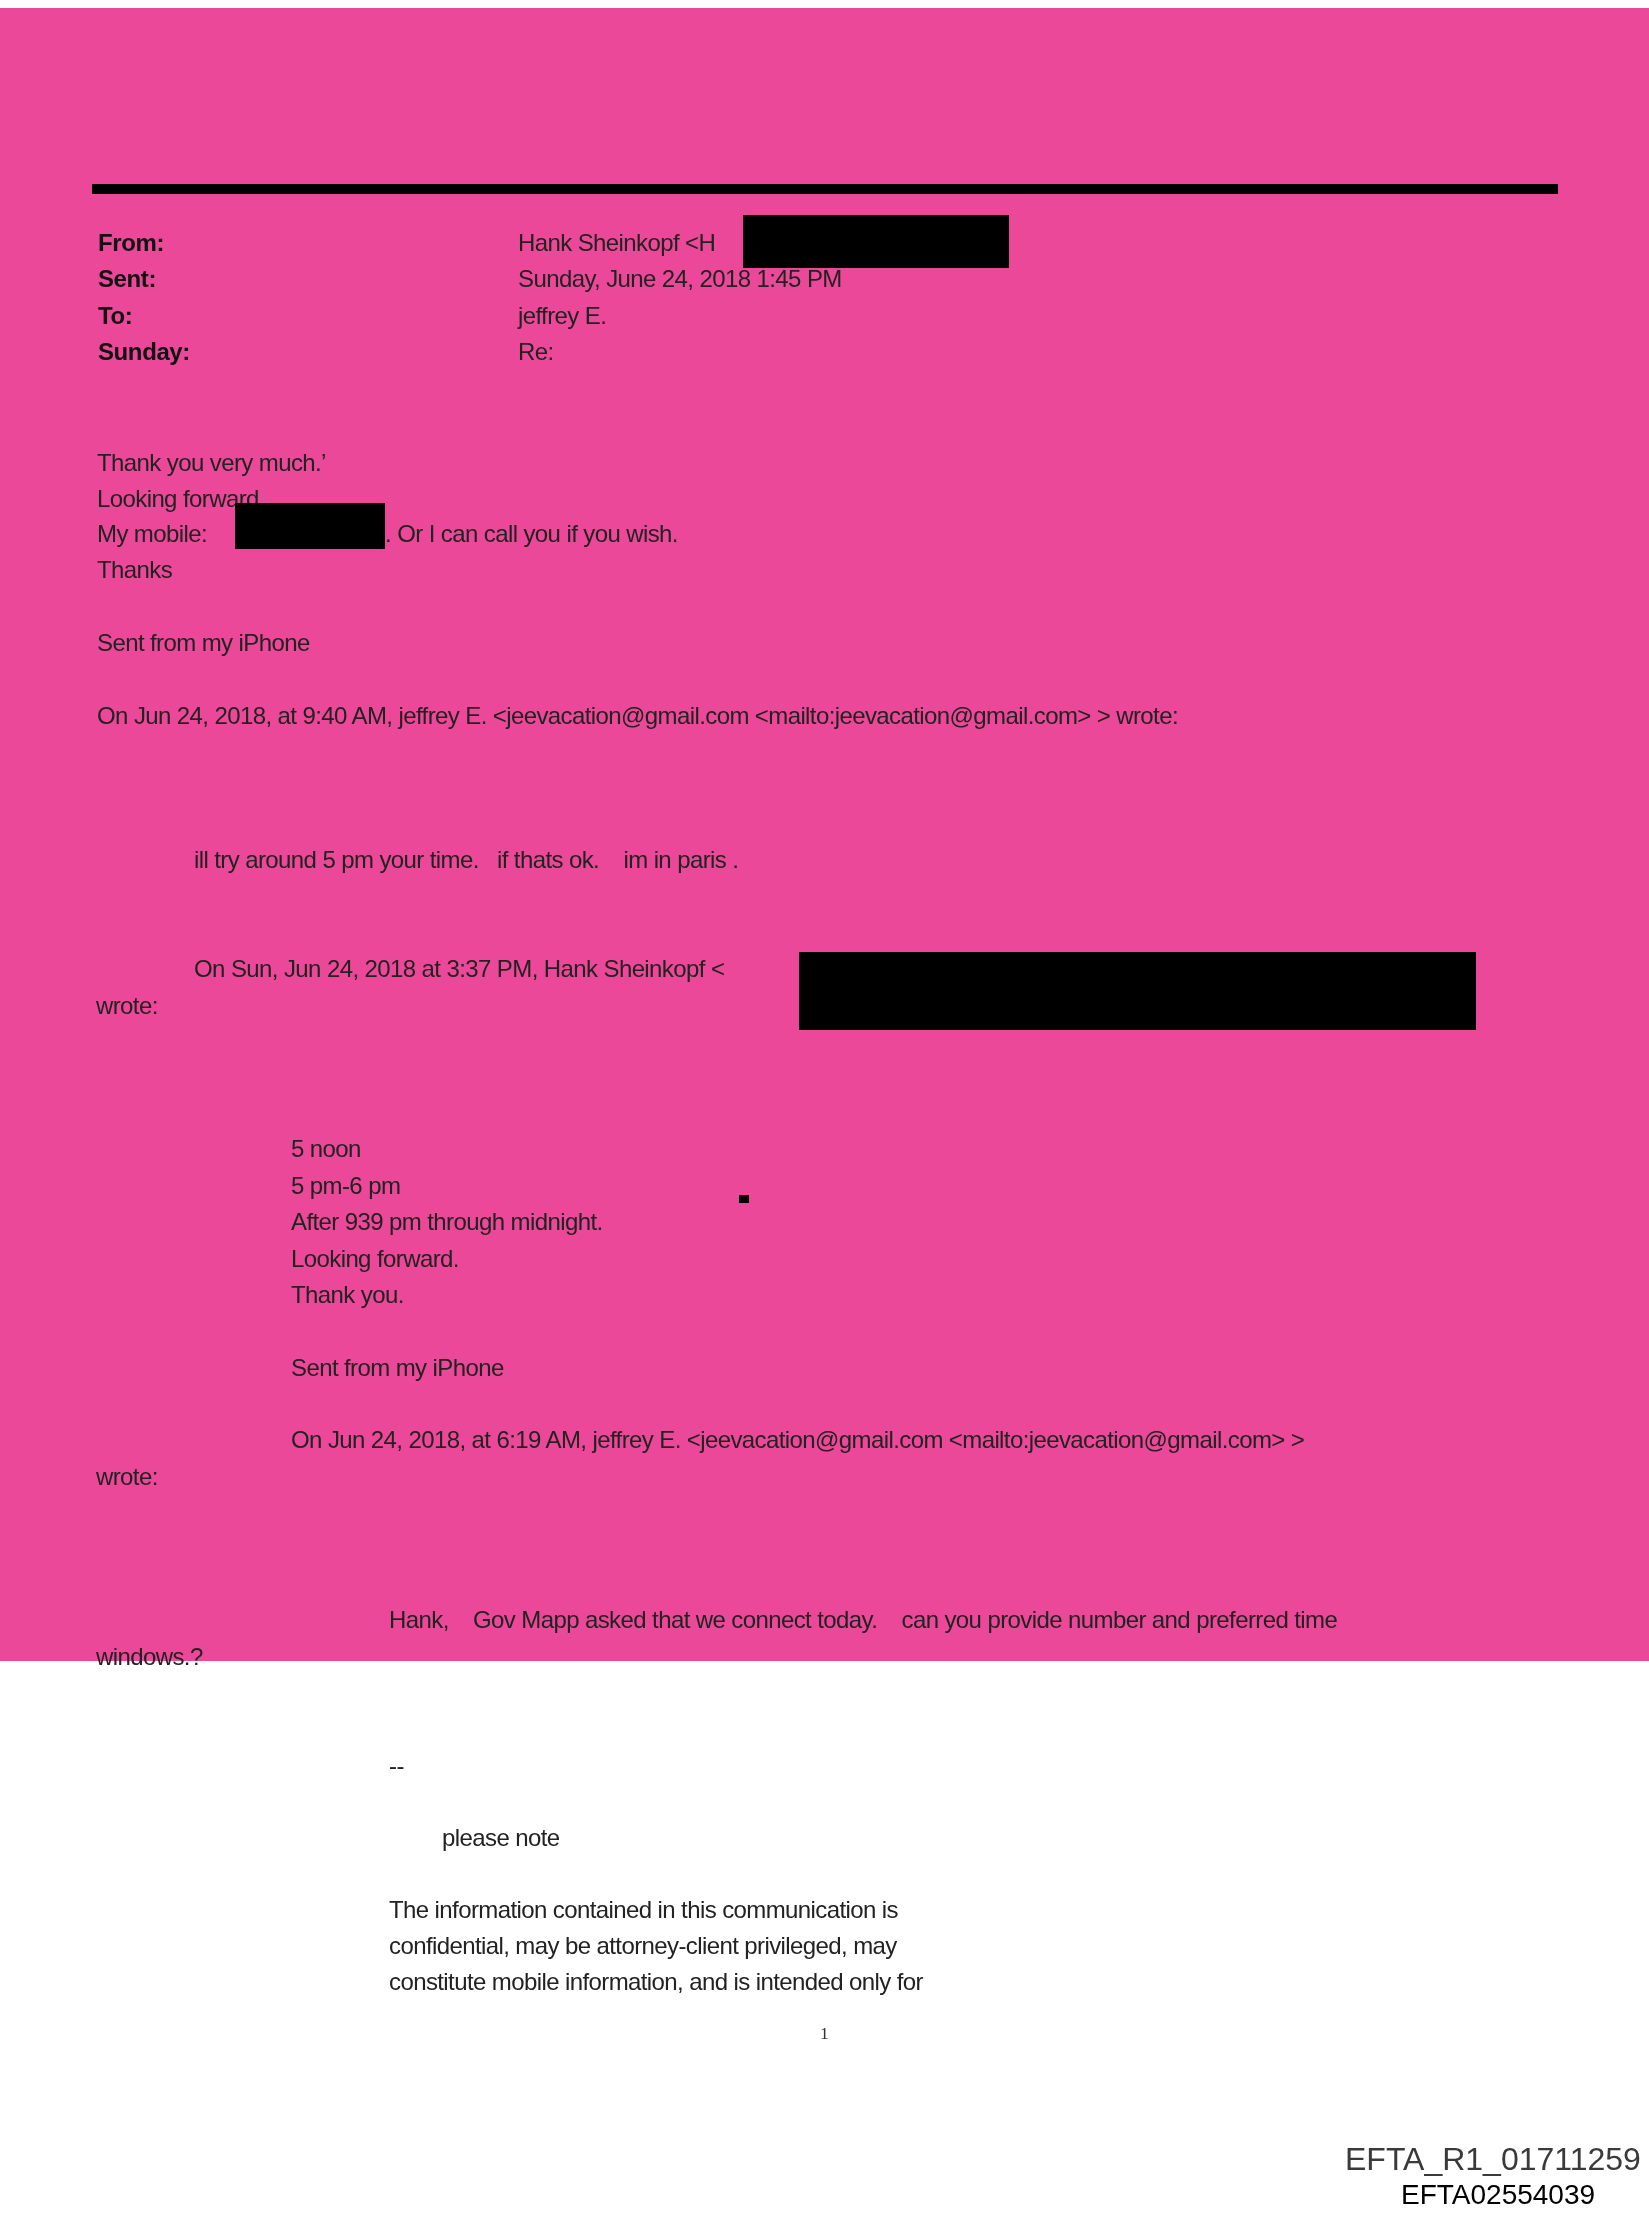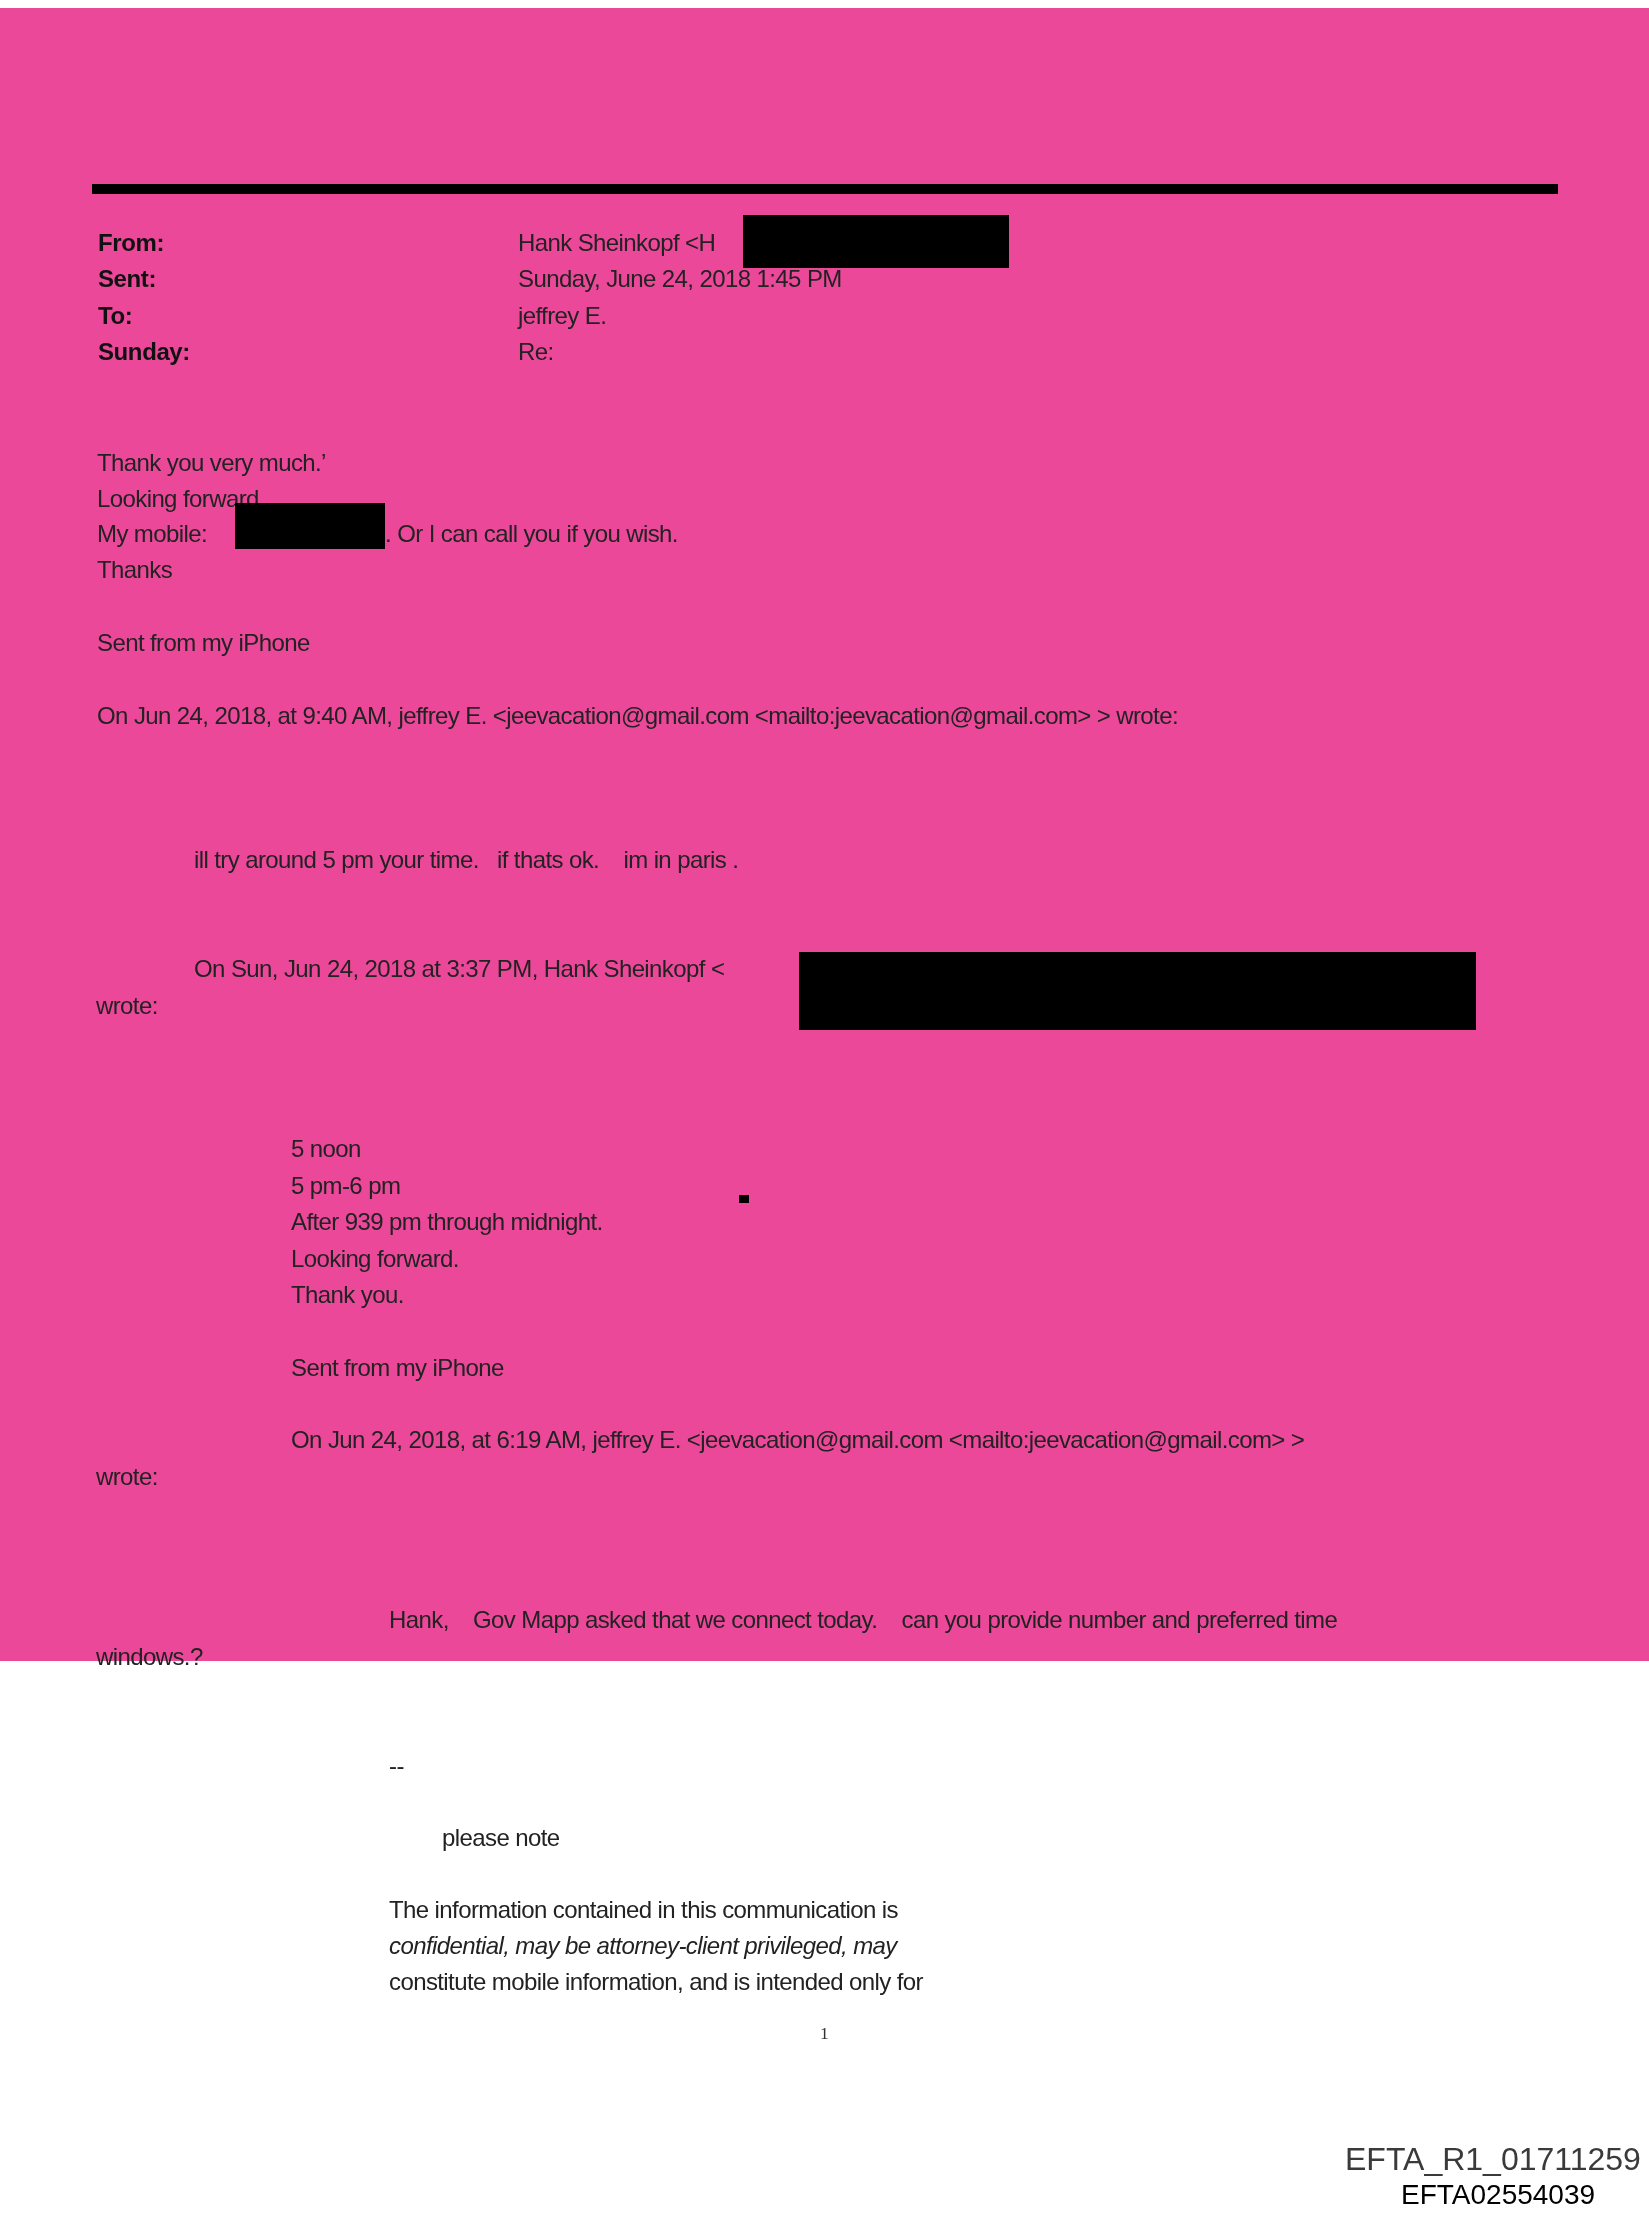--- a/index.html
+++ b/index.html
@@ -65,21 +65,21 @@
   </div>
 
   <div>
     <div class="line" style="left:291px; top:1415px;">On Jun 24, 2018, at 6:19 AM, jeffrey E. &lt;jeevacation@gmail.com &lt;mailto:jeevacation@gmail.com&gt; &gt;</div>
     <div class="line" style="left:96px; top:1452px;">wrote:</div>
     <div class="line" style="left:389px; top:1595px;">Hank,    Gov Mapp asked that we connect today.    can you provide number and preferred time</div>
     <div class="line" style="left:96px; top:1632px;">windows.?</div>
     <div class="line" style="left:389px; top:1741px;">--</div>
     <div class="line" style="left:442px; top:1813px;">please note</div>
     <div class="line" style="left:389px; top:1885px;">The information contained in this communication is</div>
-    <div class="line" style="left:389px; top:1921px;font-style:italic;">confidential, may be attorney-client privileged, may</div>
+    <div class="line" style="left:389px; top:1921px;">confidential, may be attorney-client privileged, may</div>
     <div class="line" style="left:389px; top:1957px;">constitute mobile information, and is intended only for</div>
   </div>
 
   <div class="pageno" style="left:820px; top:2016px;">1</div>
   <div class="bates1" style="left:1345px; top:2138px;">EFTA_R1_01711259</div>
   <div class="bates2" style="left:1401px; top:2171px;">EFTA02554039</div>
 
 </div>
 
 

